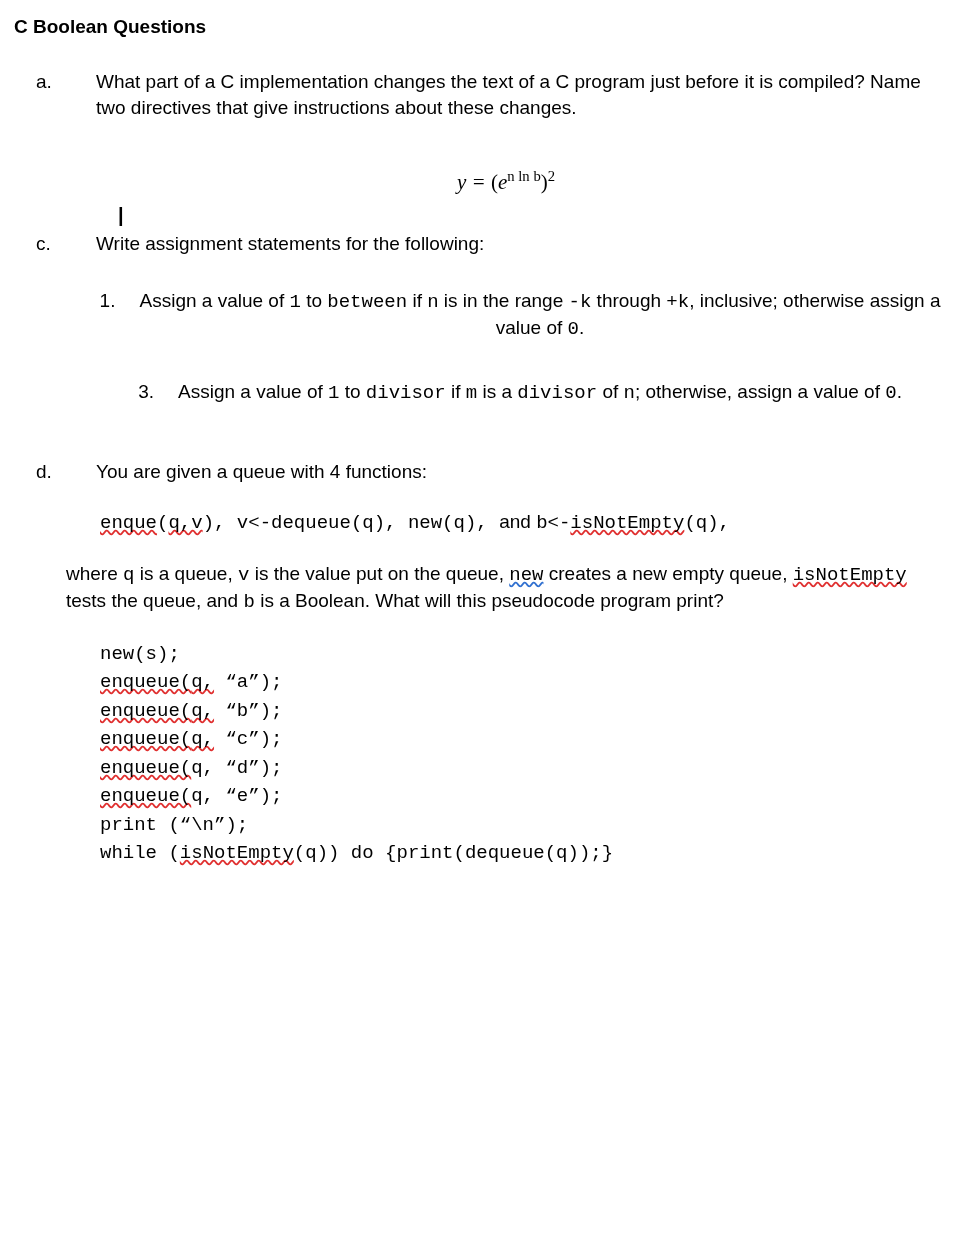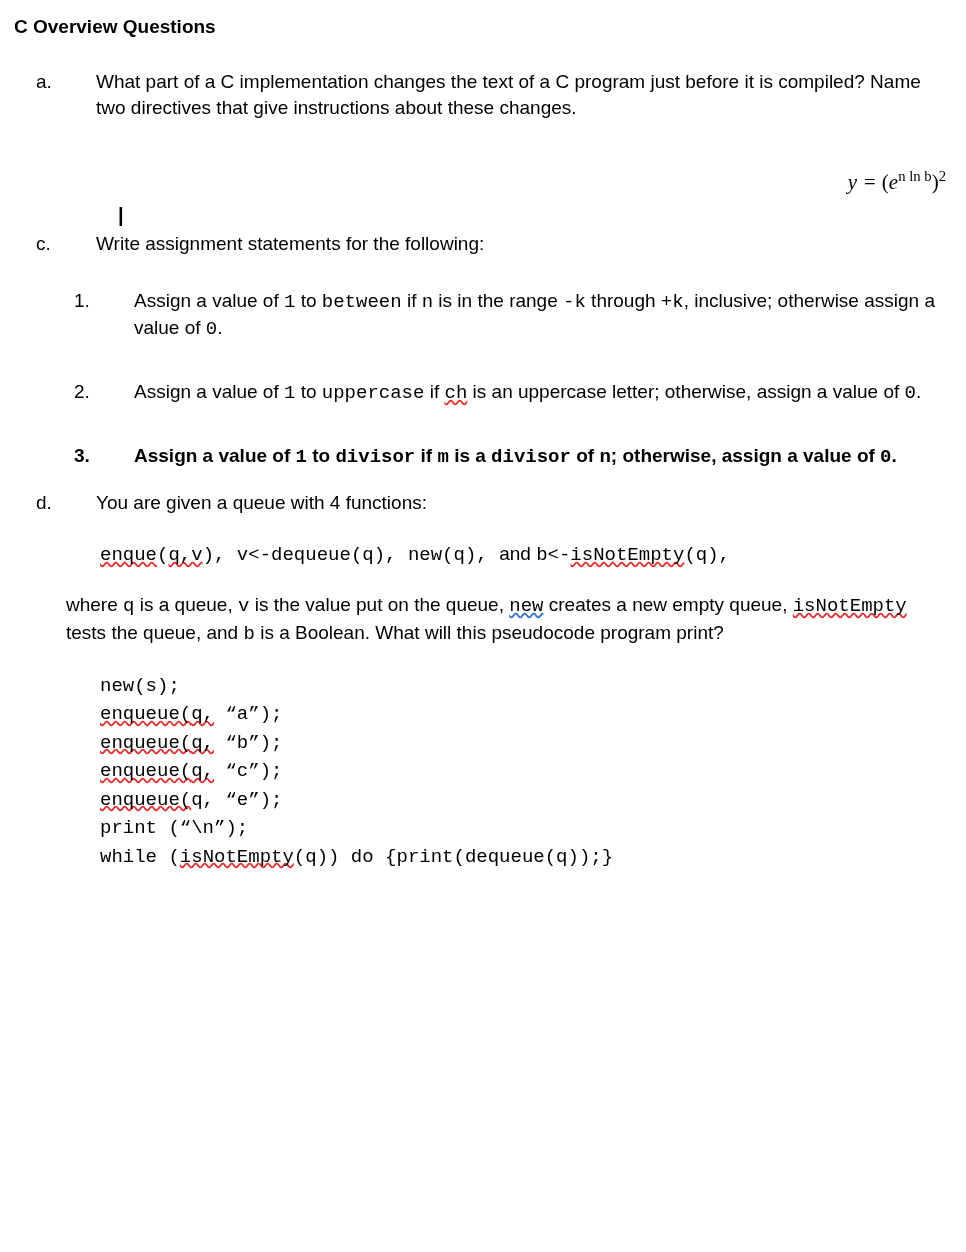--- a/index.html
+++ b/index.html
@@ -30,35 +30,36 @@
     min-width: 26px;
     margin-right: 4px;
   }
   .hang {
     text-indent: -30px;
     padding-left: 30px;
   }
   .subblock {
     margin-left: 38px;
     margin-bottom: 36px;
+    text-align: center;
   }
   .sub-hang {
     text-indent: -30px;
     padding-left: 30px;
   }
   .squig-red {
     text-decoration: underline wavy #e03030;
     text-decoration-skip-ink: none;
   }
   .squig-blue {
     text-decoration: underline wavy #3070d0;
     text-decoration-skip-ink: none;
   }
   .eqline {
-    text-align: right;
+    text-align: center;
     font-family: 'Times New Roman', serif;
     font-style: italic;
     font-size: 21px;
     margin-top: 4px;
   }
   .cursor-bar {
     font-weight: bold;
     margin-left: 52px;
     margin-top: 8px;
     font-size: 20px;
@@ -68,21 +69,21 @@
     font-family: "Courier New", Courier, monospace;
     margin-left: 34px;
     margin-top: 15px;
     line-height: 1.5;
   }
   sup { font-size: 0.7em; font-style: normal; }
 </style>
 </head>
 <body>
 
-<div class="heading">C Overview Questions</div>
+<div class="heading">C Boolean Questions</div>
 
 <div class="qblock hang">
   <span class="marker">a.</span><span>What part of a C implementation changes the text of a C program just before it is compiled?  Name two directives that give instructions about these changes.</span>
 </div>
 
 <div class="qblock" style="margin-bottom:6px;">
   <div class="eqline">
     <span>y = </span><span style="font-style:normal;">(</span><span>e</span><sup><span>n</span><span style="font-style:normal;"> ln </span><span>b</span></sup><span style="font-style:normal;">)</span><sup style="font-style:normal;">2</sup>
   </div>
   <div class="cursor-bar">|</div>
@@ -90,25 +91,22 @@
 
 <div class="qblock hang" style="margin-bottom:30px;">
   <span class="marker">c.</span><span>Write assignment statements for the following:</span>
 </div>
 
 <div class="qblock" style="margin-bottom:0;">
   <div class="subblock sub-hang">
     <span class="marker">1.</span><span>Assign a value of </span><span class="mono">1</span><span> to </span><span class="mono">between</span><span> if </span><span class="mono">n</span><span> is in the range </span><span class="mono">-k</span><span> through </span><span class="mono">+k</span><span>, inclusive; otherwise assign a value of </span><span class="mono">0</span><span>.</span>
   </div>
 
-  <div class="subblock sub-hang">
-    <span class="marker">2.</span><span>Assign a value of </span><span class="mono">1</span><span> to </span><span class="mono">uppercase</span><span> if </span><span class="mono squig-red">ch</span><span> is an uppercase letter; otherwise, assign a value of </span><span class="mono">0</span><span>.</span>
-  </div>
 
-  <div class="subblock sub-hang" style="margin-bottom:20px;font-weight:bold;">
+  <div class="subblock sub-hang" style="margin-bottom:52px;">
     <span class="marker">3.</span><span>Assign a value of </span><span class="mono">1</span><span> to </span><span class="mono">divisor</span><span> if </span><span class="mono">m</span><span> is a </span><span class="mono">divisor</span><span> of </span><span class="mono">n</span><span>; otherwise, assign a value of </span><span class="mono">0</span><span>.</span>
   </div>
 </div>
 
 <div class="qblock hang" style="margin-bottom:24px;">
   <span class="marker">d.</span><span>You are given a queue with 4 functions:</span>
 </div>
 
 <div class="qblock" style="margin-left:86px; margin-bottom:24px;">
   <span class="mono squig-red">enque</span><span class="mono">(</span><span class="mono squig-red">q,v</span><span class="mono">)</span><span class="mono">, </span><span class="mono">v&lt;-dequeue(q)</span><span class="mono">, </span><span class="mono">new(q)</span><span class="mono">, </span><span>and </span><span class="mono">b&lt;-</span><span class="mono squig-red">isNotEmpty</span><span class="mono">(q)</span><span class="mono">,</span>
@@ -116,16 +114,17 @@
 
 <div class="qblock" style="margin-bottom:24px;">
   <span>where </span><span class="mono">q</span><span> is a queue, </span><span class="mono">v</span><span> is the value put on the queue, </span><span class="mono squig-blue">new</span><span> creates a new empty queue, </span><span class="mono squig-red">isNotEmpty</span><span>  tests the queue, and </span><span class="mono">b</span><span> is a Boolean. What will this pseudocode program print?</span>
 </div>
 
 <div class="codeblock" style="margin-left:86px;">
   <div>new(s);</div>
   <div><span class="squig-red">enqueue(</span><span class="squig-red">q,</span><span> “a”);</span></div>
   <div><span class="squig-red">enqueue(</span><span class="squig-red">q,</span><span> “b”);</span></div>
   <div><span class="squig-red">enqueue(</span><span class="squig-red">q,</span><span> “c”);</span></div>
+  <div><span class="squig-red">enqueue(</span><span>q,</span><span> “d”);</span></div>
   <div><span class="squig-red">enqueue(</span><span>q,</span><span> “e”);</span></div>
   <div>print (“\n”);</div>
   <div><span>while (</span><span class="squig-red">isNotEmpty</span><span>(q)) do {print(dequeue(q));}</span></div>
 </div>
 
 </body></html>

